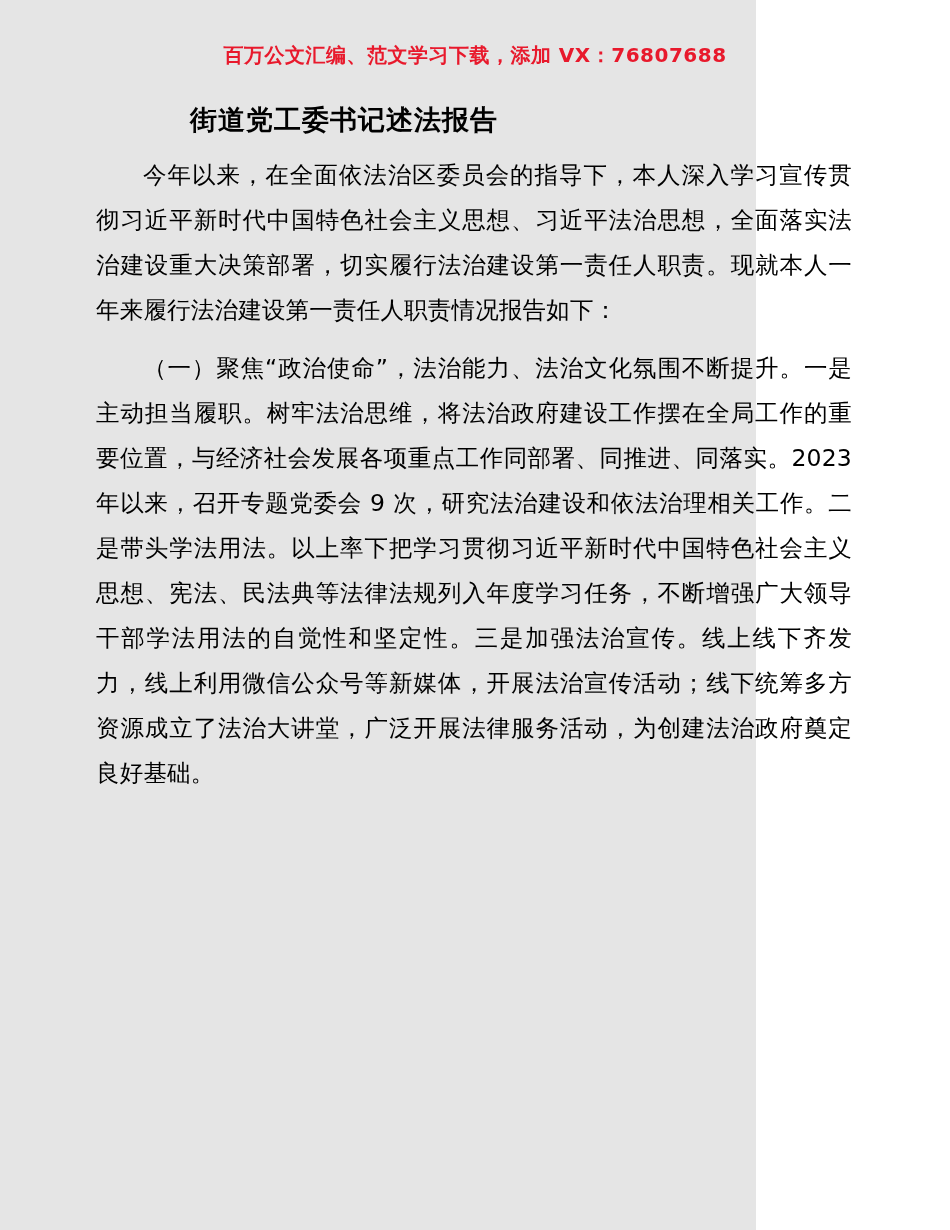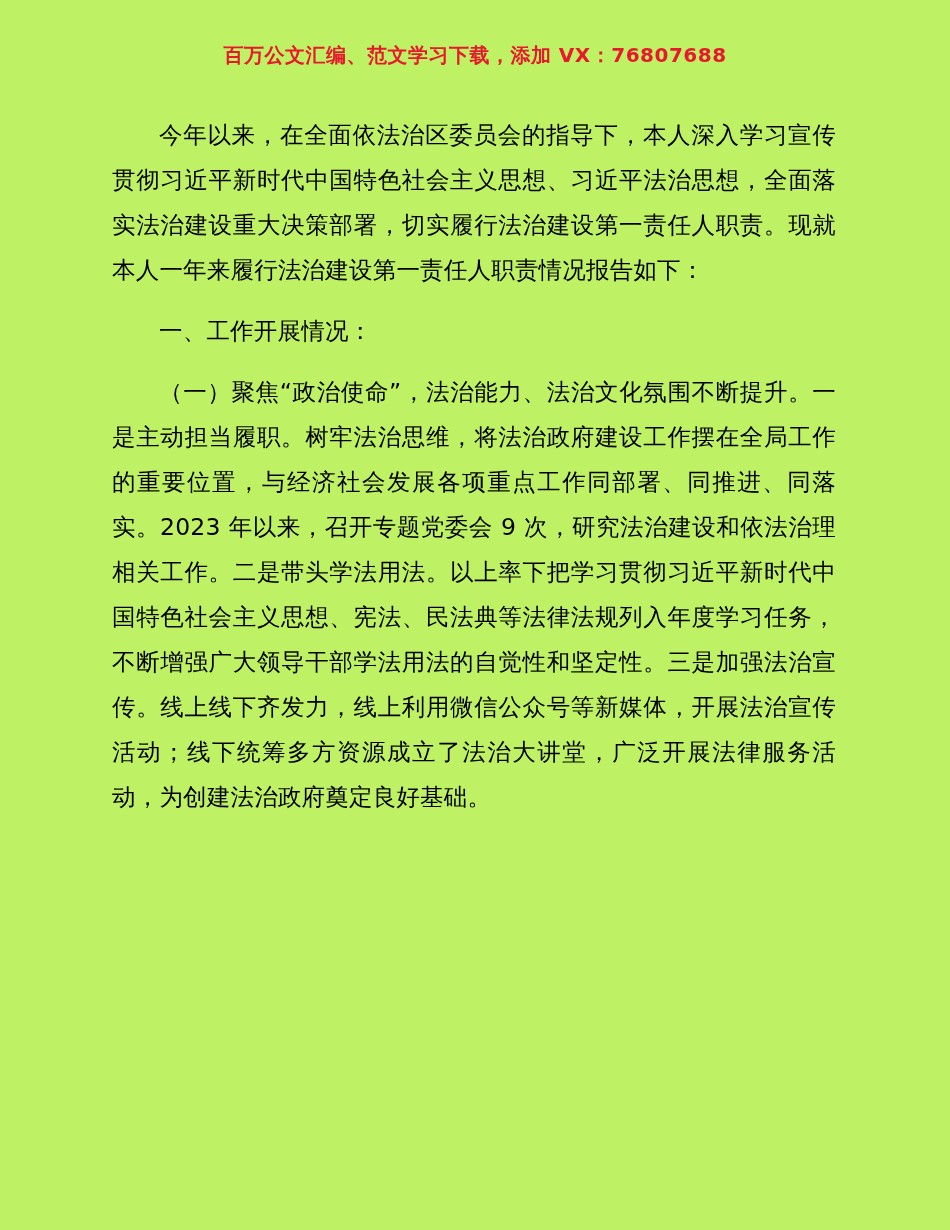--- a/index.html
+++ b/index.html
@@ -9,25 +9,25 @@
   }
   body {
     width: 950px;
     height: 1230px;
     font-family: "DejaVu Sans", "Liberation Sans", sans-serif;
     color: #000000;
     overflow: hidden;
   }
   .page {
     position: relative;
-    width: 950px;
+    width: 756px;
     height: 1230px;
     box-sizing: border-box;
     padding: 0;
-    background: #bef264;
+    background: #e5e5e5;
   }
   .watermark {
     position: absolute;
     top: 42px;
     left: 0;
     width: 950px;
     text-align: center;
     color: #e8192c;
     font-size: 20px;
     font-weight: bold;
@@ -45,42 +45,42 @@
     font-weight: bold;
     line-height: 40px;
     margin: 0 0 10px 0;
     padding-left: 94px;
     letter-spacing: 1px;
     font-family: "DejaVu Sans", "Liberation Sans", sans-serif;
   }
   p.para {
     font-size: 23.5px;
     line-height: 45px;
-    margin: 16px;
+    margin: 0;
     padding: 0;
     text-align: justify;
     text-justify: inter-ideograph;
     text-indent: 2em;
     letter-spacing: 0.2px;
   }
   p.gap {
     margin-top: 13px;
   }
 </style>
 </head>
 <body>
 
 <div class="page">
 
   <div class="watermark">百万公文汇编、范文学习下载，添加 VX：76807688</div>
 
   <div class="doc-body">
 
+    <h1 class="doc-title">街道党工委书记述法报告</h1>
 
     <p class="para gap">今年以来，在全面依法治区委员会的指导下，本人深入学习宣传贯彻习近平新时代中国特色社会主义思想、习近平法治思想，全面落实法治建设重大决策部署，切实履行法治建设第一责任人职责。现就本人一年来履行法治建设第一责任人职责情况报告如下：</p>
 
-    <p class="para gap">一、工作开展情况：</p>
 
     <p class="para gap">（一）聚焦“政治使命”，法治能力、法治文化氛围不断提升。一是主动担当履职。树牢法治思维，将法治政府建设工作摆在全局工作的重要位置，与经济社会发展各项重点工作同部署、同推进、同落实。2023 年以来，召开专题党委会 9 次，研究法治建设和依法治理相关工作。二是带头学法用法。以上率下把学习贯彻习近平新时代中国特色社会主义思想、宪法、民法典等法律法规列入年度学习任务，不断增强广大领导干部学法用法的自觉性和坚定性。三是加强法治宣传。线上线下齐发力，线上利用微信公众号等新媒体，开展法治宣传活动；线下统筹多方资源成立了法治大讲堂，广泛开展法律服务活动，为创建法治政府奠定良好基础。</p>
 
 
   </div>
 </div>
 
 </body></html>

